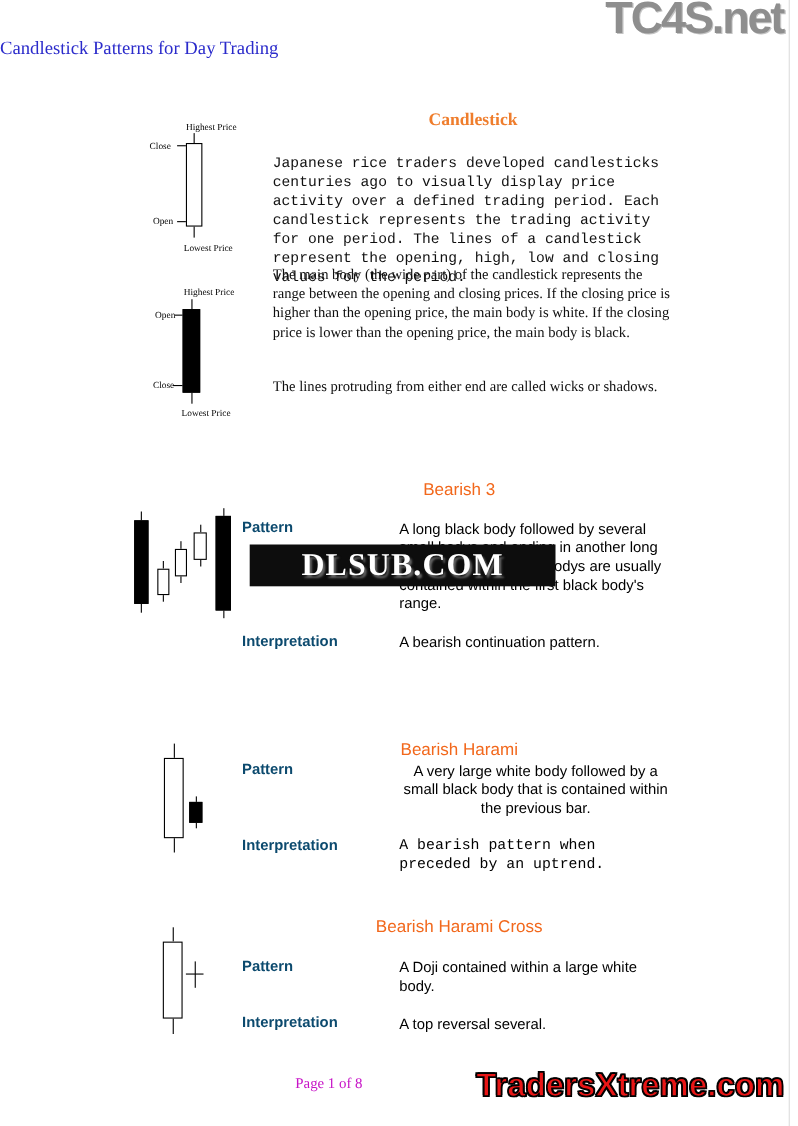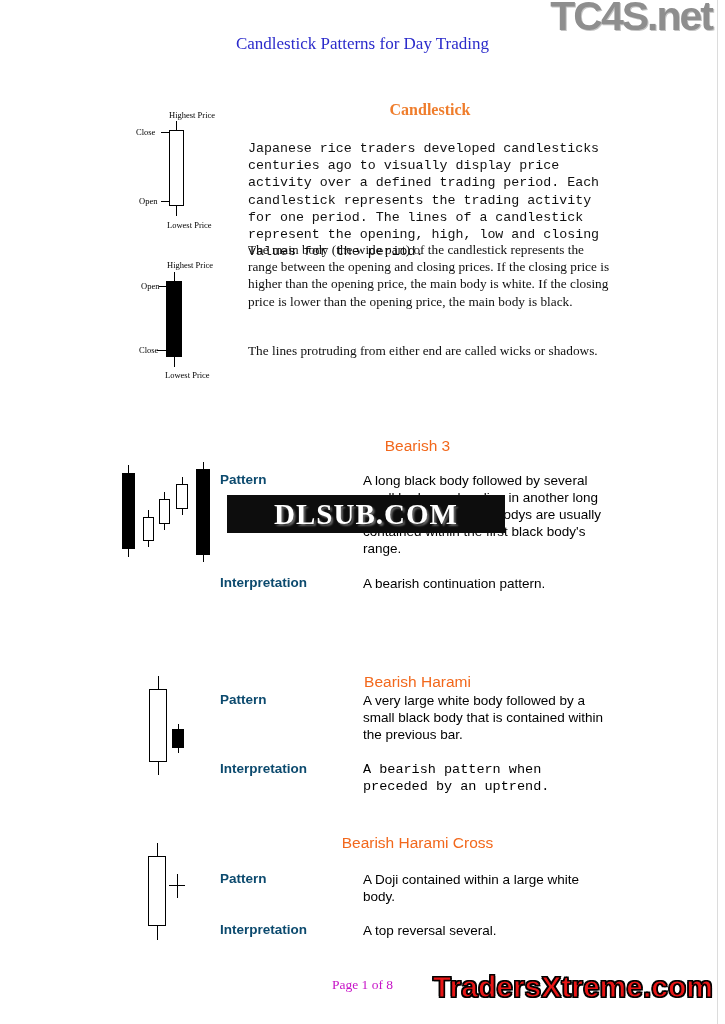--- a/index.html
+++ b/index.html
@@ -8,21 +8,21 @@
     font-family:"Liberation Serif", serif; color:#111; overflow:hidden;
   }
   .page-edge { position:absolute; left:717px; top:0; width:1px; height:1024px; background:#dcdcdc; }
 
   .logo-top {
     position:absolute; top:-7px; right:13px;
     font-family:"Liberation Sans", sans-serif; font-weight:bold; font-size:41px;
     color:#8e8e8e; letter-spacing:-2px; text-shadow:1px 1px 0 #c4c4c4;
   }
   .doc-title {
-    position:absolute; top:34px; left:0; width:100%; text-align:center; margin:0;
+    position:absolute; top:34px; left:0; width:100%; margin:0;
     font-size:17px; font-weight:normal; color:#2b2bcb;
   }
   .intro-heading {
     position:absolute; left:248px; top:101px; width:364px; text-align:center; margin:0;
     font-size:16px; font-weight:bold; color:#ef7d2c;
   }
   .body-text { position:absolute; margin:0; font-size:13.3px; line-height:17.2px; color:#101010; }
 
   .section-heading {
     position:absolute; left:230px; width:375px; text-align:center; margin:0;
@@ -45,21 +45,21 @@
   .candle-body.filled { background:#000; }
 
   .watermark {
     position:absolute; left:227px; top:495px; width:278px; height:38px;
     background:#0d0d0d; color:#ffffff; text-align:center;
     font-family:"Liberation Serif", serif; font-weight:bold; font-size:29px; line-height:38px;
     letter-spacing:1px; text-shadow:2px 2px 2px #666;
   }
 
   .page-num {
-    position:absolute; left:0; top:977px; width:725px; text-align:center;
+    position:absolute; left:0; top:977px; width:598px; text-align:center;
     font-size:13.5px; color:#c713c7;
   }
   .footer-logo {
     position:absolute; right:12px; top:970px;
     font-family:"Liberation Sans", sans-serif; font-weight:bold; font-size:30px;
     color:#e81616; -webkit-text-stroke:1.2px #000000;
     text-shadow:1px 1px 0 #000, -1px -1px 0 #000, 1px -1px 0 #000, -1px 1px 0 #000;
   }
 </style>
 </head>
@@ -139,21 +139,21 @@
     <div class="candle-wick" style="left:18px; top:0; height:13px;"></div>
     <div class="candle-body" style="left:9px; top:13px; width:18px; height:73px;"></div>
     <div class="candle-wick" style="left:18px; top:86px; height:13px;"></div>
 
     <div class="candle-wick" style="left:38px; top:48px; height:5px;"></div>
     <div class="candle-body filled" style="left:32px; top:53px; width:12px; height:19px;"></div>
     <div class="candle-wick" style="left:38px; top:72px; height:5px;"></div>
   </div>
 
   <p class="row-label" style="top:692px;">Pattern</p>
-  <p class="row-text" style="top:692px;">A very large white body followed by a small black body that is contained within the previous bar.</p>
+  <p class="row-text" style="top:692px;text-align:center;">A very large white body followed by a small black body that is contained within the previous bar.</p>
 
   <p class="row-label" style="top:761px;">Interpretation</p>
   <p class="row-text" style="top:761px;font-family:Liberation Mono, monospace;">A bearish pattern when preceded by an uptrend.</p>
 
   <h3 class="section-heading" style="top:834px;">Bearish Harami Cross</h3>
 
   <div class="diagram" style="left:140px; top:843px; width:60px; height:100px;">
     <div class="candle-wick" style="left:17px; top:0; height:13px;"></div>
     <div class="candle-body" style="left:8px; top:13px; width:18px; height:70px;"></div>
     <div class="candle-wick" style="left:17px; top:83px; height:14px;"></div>

